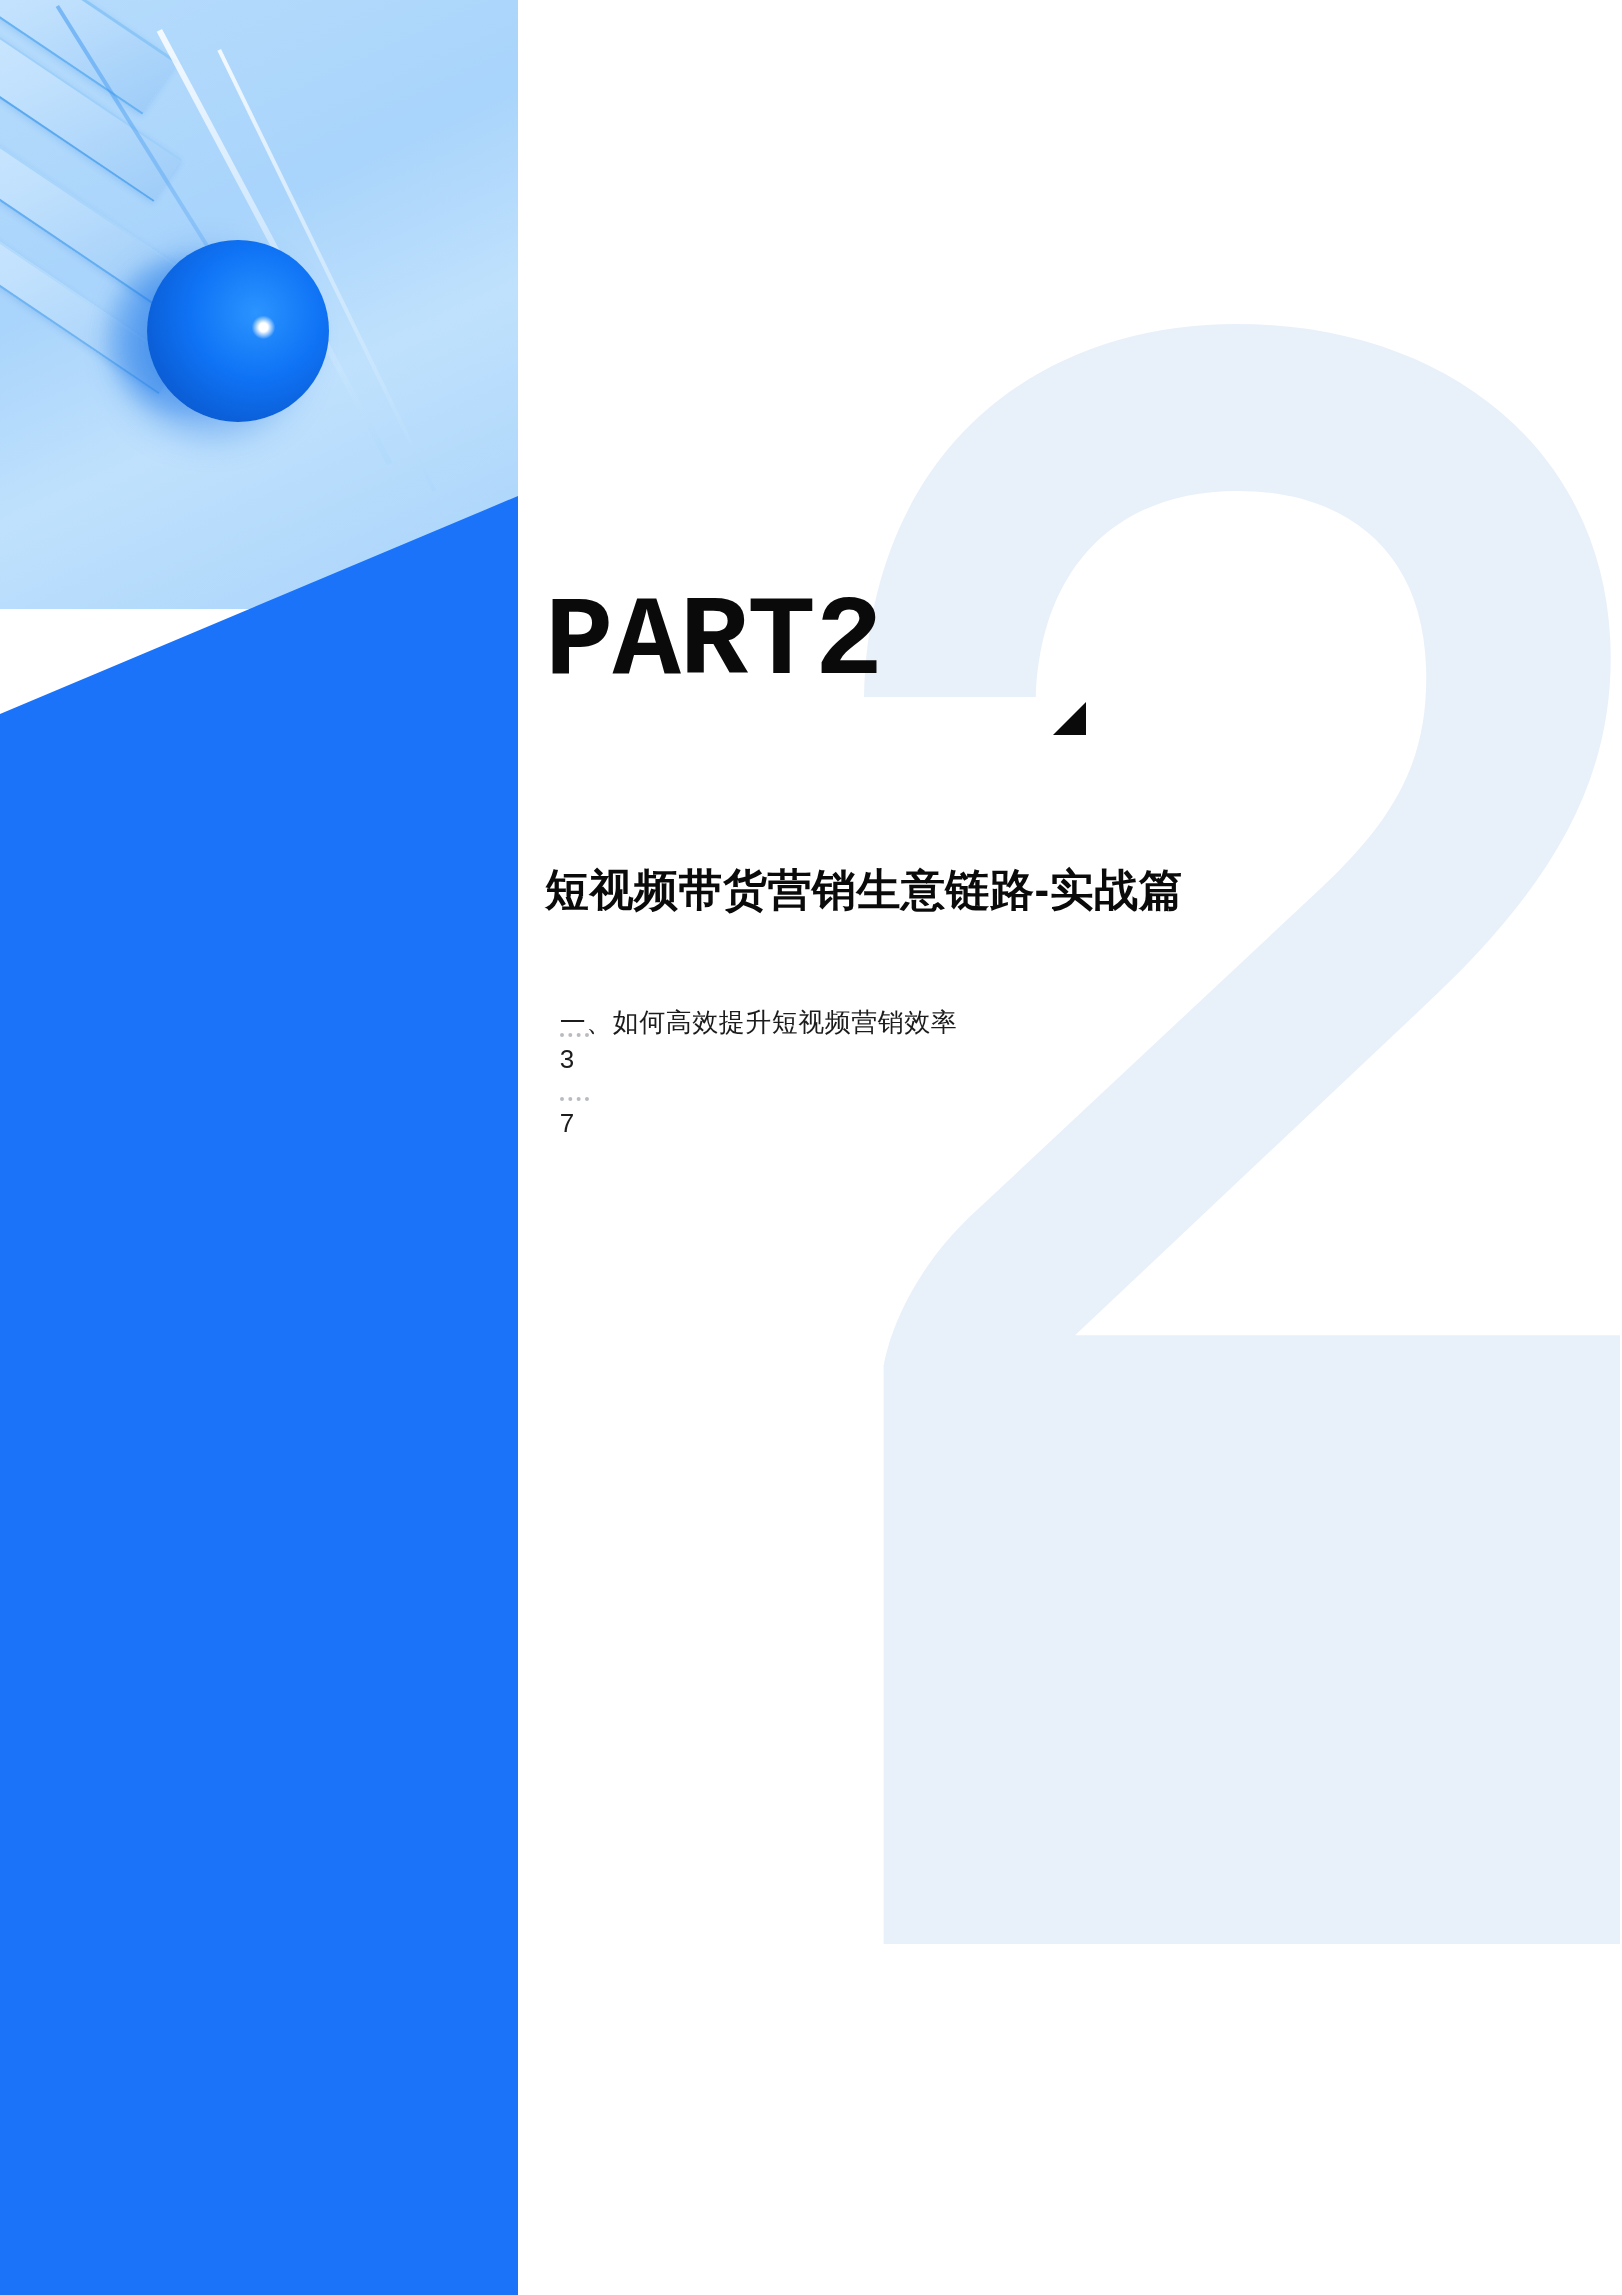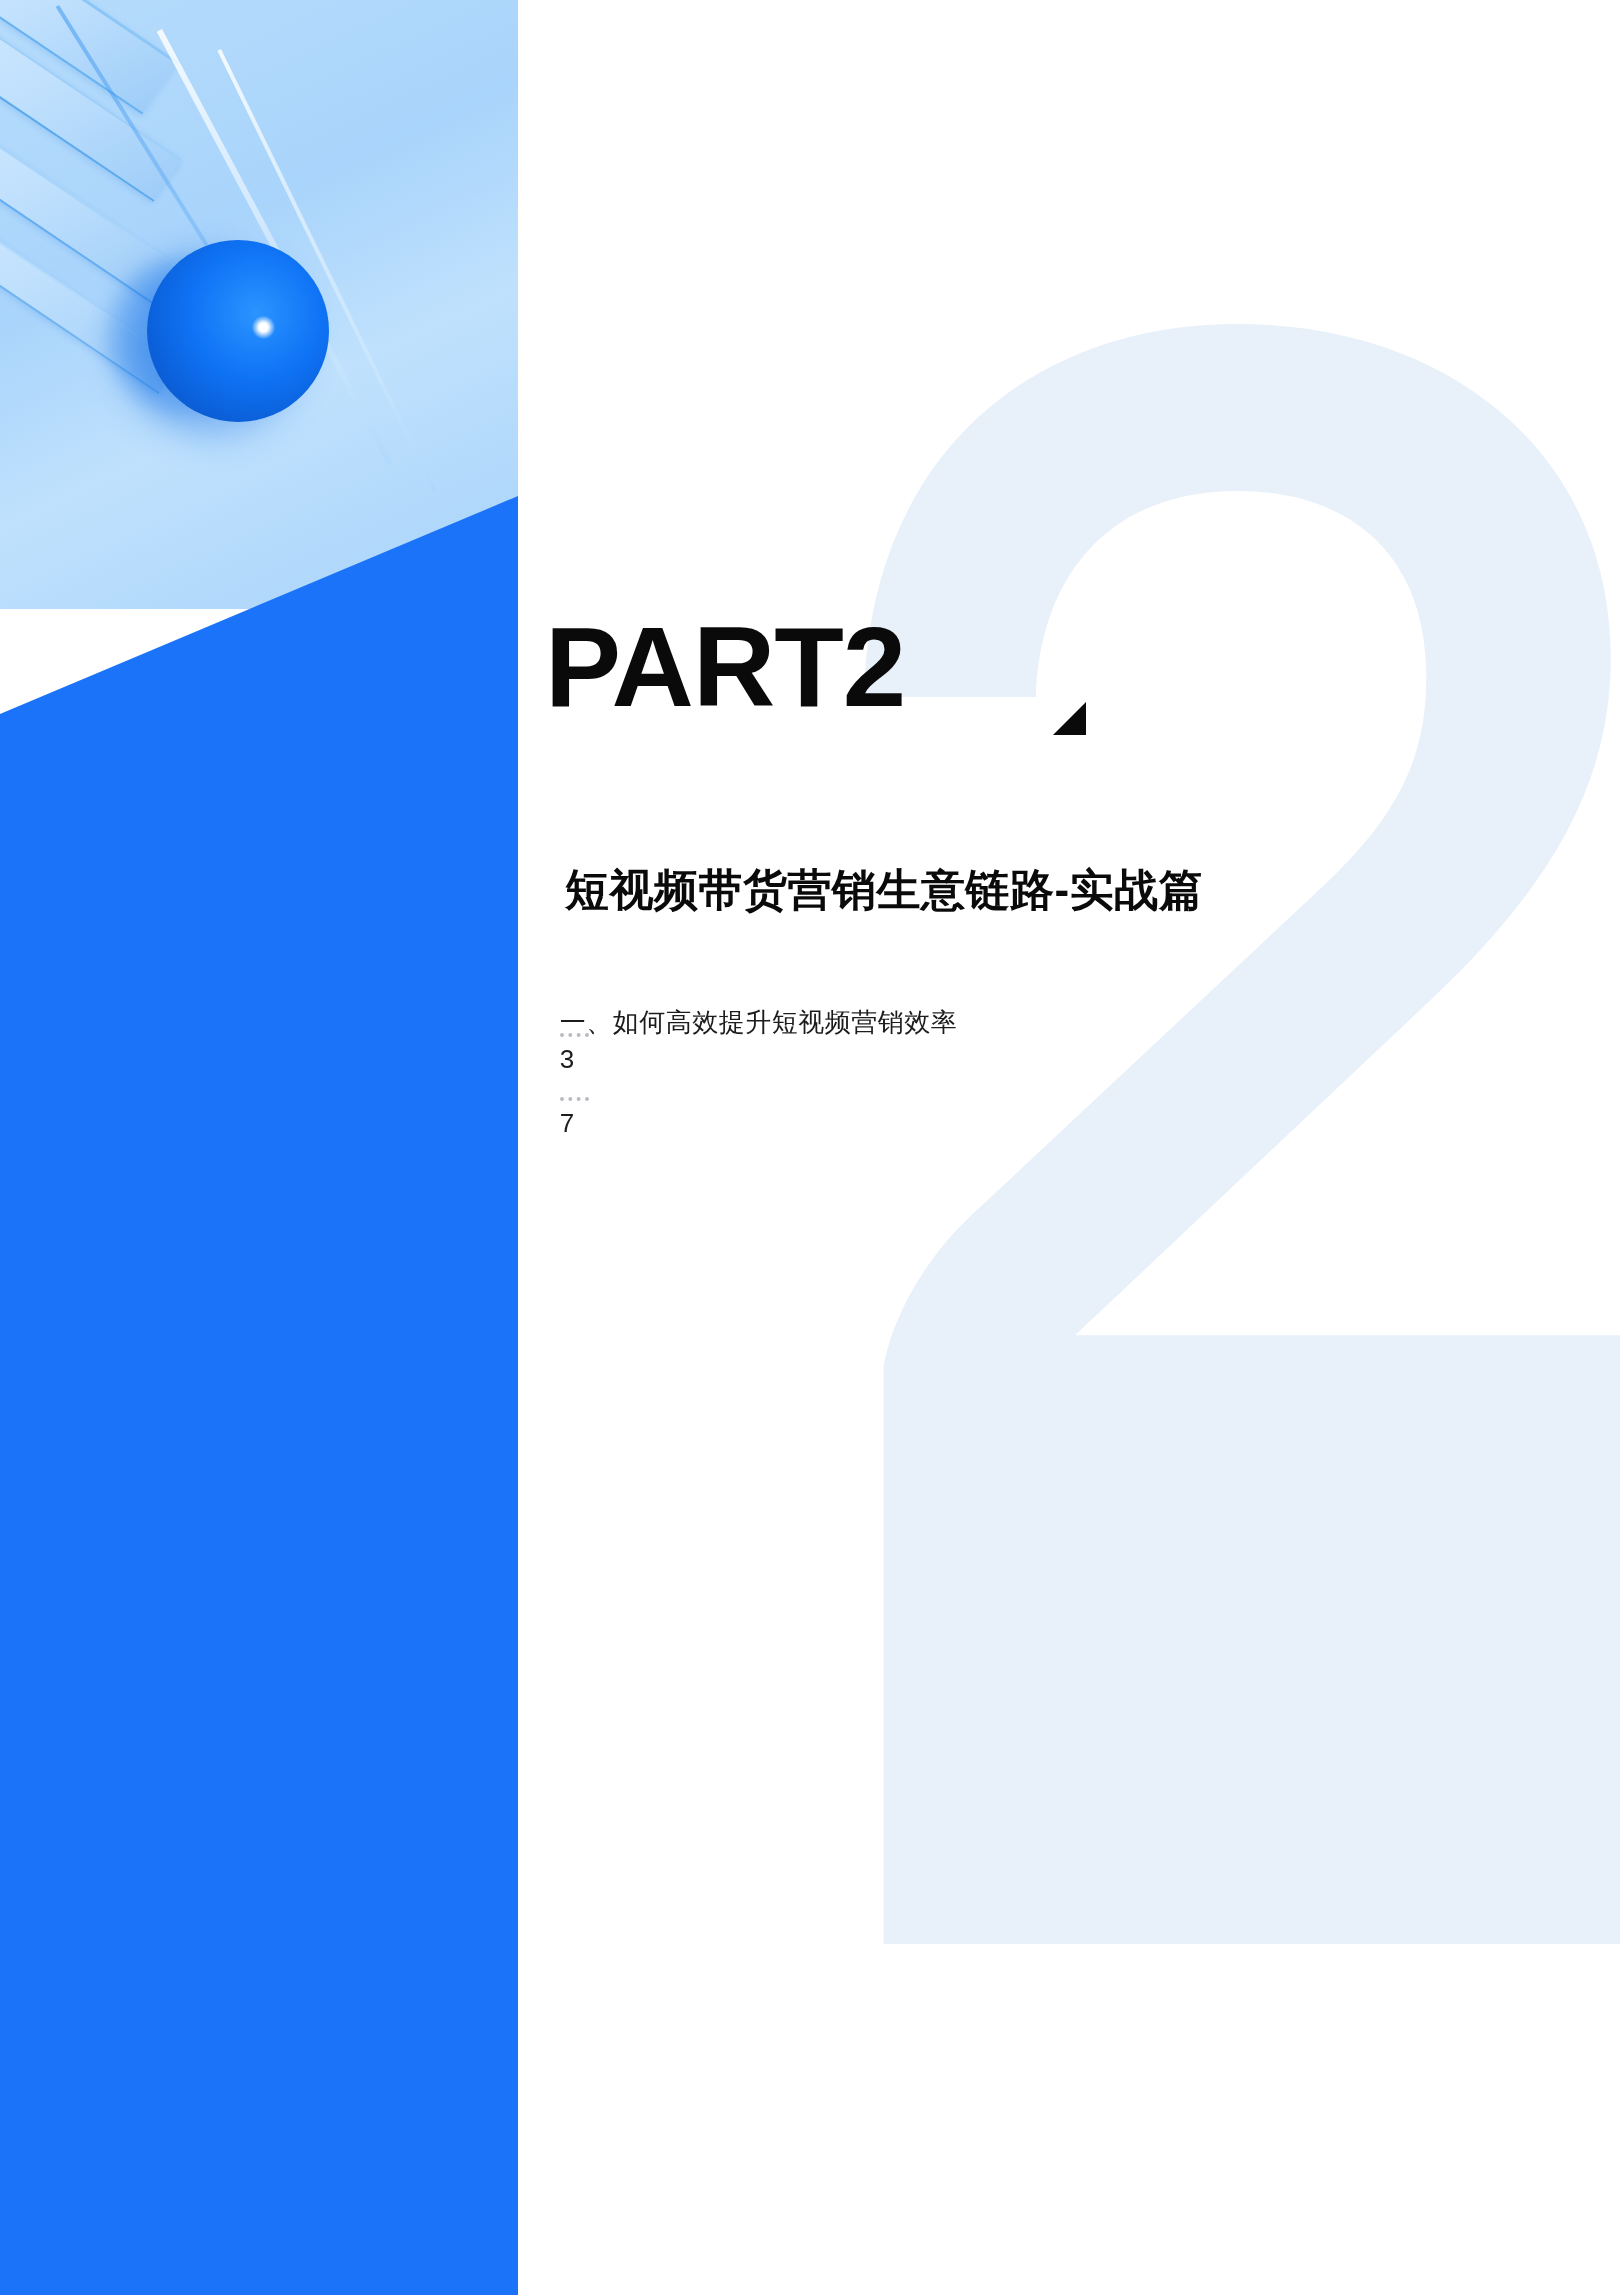--- a/index.html
+++ b/index.html
@@ -144,28 +144,28 @@
     position: absolute;
     left: 545px;
     top: 0;
     width: 982px;
     height: 2295px;
   }
 
   .part-label {
     position: absolute;
     left: 0;
-    top: 610px;
+    top: 586px;
     font-size: 114px;
     font-weight: 700;
     letter-spacing: -1px;
     color: #0a0a0a;
     line-height: 1;
     white-space: nowrap;
-    font-family: Liberation Sans, sans-serif;
+    font-family: Liberation Mono, monospace;
   }
   .part-accent {
     position: absolute;
     left: 508px;
     top: 702px;
     width: 33px;
     height: 33px;
     background: #0a0a0a;
     clip-path: polygon(0 100%, 100% 0, 100% 100%);
   }
@@ -173,21 +173,20 @@
   .subtitle {
     position: absolute;
     left: 0;
     top: 865px;
     font-size: 44px;
     font-weight: 700;
     color: #0a0a0a;
     letter-spacing: 0.5px;
     line-height: 1.15;
     white-space: nowrap;
-    margin-left: 20px;
   }
 
   .toc {
     position: absolute;
     left: 0;
     top: 1005px;
     width: 864px;
   }
   .toc-row {
     display: flex;

